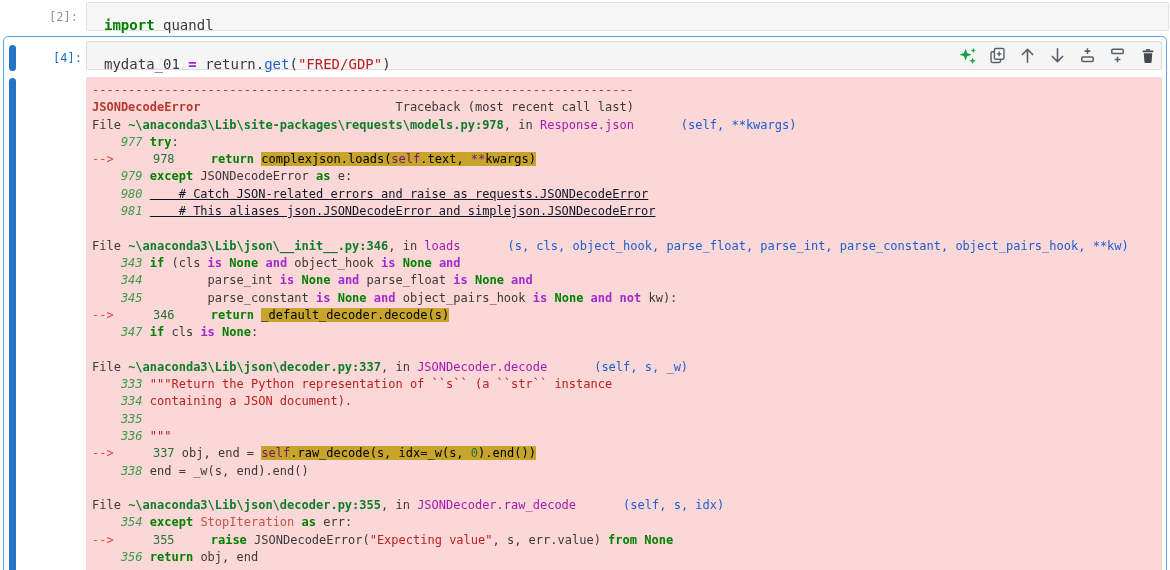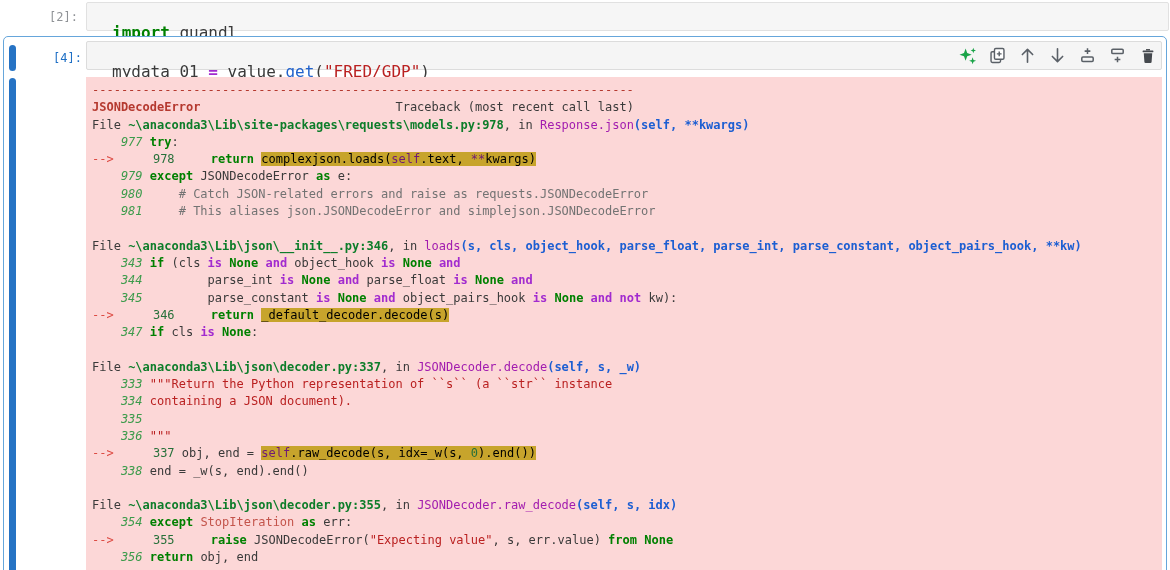--- a/index.html
+++ b/index.html
@@ -14,21 +14,21 @@
   .prompt-idle{color:#8f9296;}
   .prompt-active{color:#1e6fc5;}
   .inputbox{
     position:absolute;box-sizing:border-box;border-radius:2px;
   }
   .inputbox-idle{
     left:86px;right:1px;top:2px;height:29px;
     background:#f6f6f6;border:1px solid #e1e1e1;
   }
   .code{
-    margin:16px;padding:6px 9px;font-size:16px;line-height:16px;white-space:pre;
+    margin:8px;padding:6px 9px;font-size:14px;line-height:16px;white-space:pre;
     color:#2b2b2b;
   }
   
   .cell-selected{
     position:absolute;left:3px;top:36px;width:1164px;height:760px;
     box-sizing:border-box;border:1.5px solid #66a6db;border-radius:5px;background:#fff;
   }
   .collapser{
     position:absolute;left:5px;width:7px;border-radius:4px;background:#2673c4;cursor:pointer;
   }
@@ -51,28 +51,28 @@
     background:#fcd7d7;
   }
   .tb{margin:0;padding:5px 8px 0 6px;font-size:12px;}
   .tb-line{line-height:17.3px;white-space:pre;min-height:17.3px;}
   
   .tk-t   {color:#3a3a3a;}
   .tk-dash{color:#b5392f;}
   .tk-err {color:#b5392f;font-weight:bold;}
   .tk-file{color:#0d7d2a;font-weight:bold;}
   .tk-fn  {color:#a21caf;}
-  .tk-args{color:#1c5ed2;font-weight:bold;}
+  .tk-args{color:#1c5ed2;font-weight:normal;padding-left:47px;}
   .tk-ln  {color:#3c9b4b;font-style:italic;}
   .tk-lnb {color:#27703a;font-weight:normal;margin-left:32px;}
   .tk-arr {color:#dd4b43;}
   .tk-kw  {color:#008000;font-weight:bold;}
   .tk-op  {color:#a22bcf;font-weight:bold;}
   .tk-str {color:#ba2121;}
-  .tk-com {color:#737373;}
+  .tk-com {color:#0f172a;text-decoration:underline;}
   .tk-exc {color:#c4544b;margin-top:37px;}
   .tk-meth{color:#2162cc;}
   .tk-hl  {background:#c7a42c;color:#000000;}
   .tk-hlr {background:#c7a42c;color:#701a75;}
   .tk-hlg {background:#c7a42c;color:#27703a;}
 </style>
 </head>
 <body>
 
 <div>
@@ -84,21 +84,21 @@
     </div>
   </section>
 
   <section class="cell-selected">
     <div class="collapser collapser-input"></div>
     <div class="collapser collapser-output"></div>
 
     <div class="prompt prompt-active">[4]:</div>
 
     <div class="inputbox inputbox-active">
-      <pre class="code"><span class="tk-t">mydata_01 </span><span class="tk-op">=</span><span class="tk-t"> value.</span><span class="tk-meth">get</span><span class="tk-t">(</span><span class="tk-str">"FRED/GDP"</span><span class="tk-t">)</span></pre>
+      <pre class="code"><span class="tk-t">mydata_01 </span><span class="tk-op">=</span><span class="tk-t"> return.</span><span class="tk-meth">get</span><span class="tk-t">(</span><span class="tk-str">"FRED/GDP"</span><span class="tk-t">)</span></pre>
     </div>
 
     <div class="toolbar">
       <button class="tbtn">
         <span><svg viewBox="0 0 20 20" width="20" height="20">
           <path fill="#18a347" d="M7.6 2.6 L9.2 7.1 L13.7 8.7 L9.2 10.3 L7.6 14.8 L6 10.3 L1.5 8.7 L6 7.1 Z"></path>
           <path fill="#18a347" d="M14.6 11.3 L15.5 13.9 L18.1 14.8 L15.5 15.7 L14.6 18.3 L13.7 15.7 L11.1 14.8 L13.7 13.9 Z"></path>
           <path fill="#18a347" d="M15.3 1.8 L16 3.8 L18 4.5 L16 5.2 L15.3 7.2 L14.6 5.2 L12.6 4.5 L14.6 3.8 Z"></path>
         </svg></span>
       </button>

